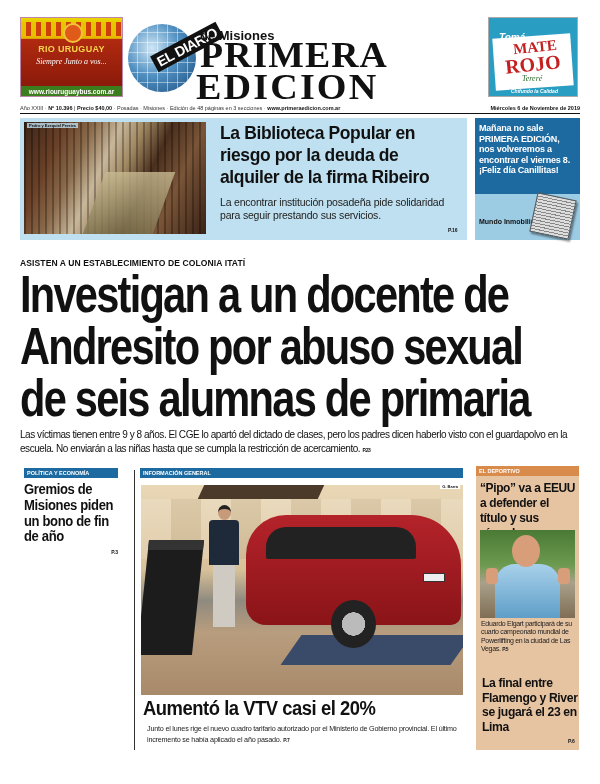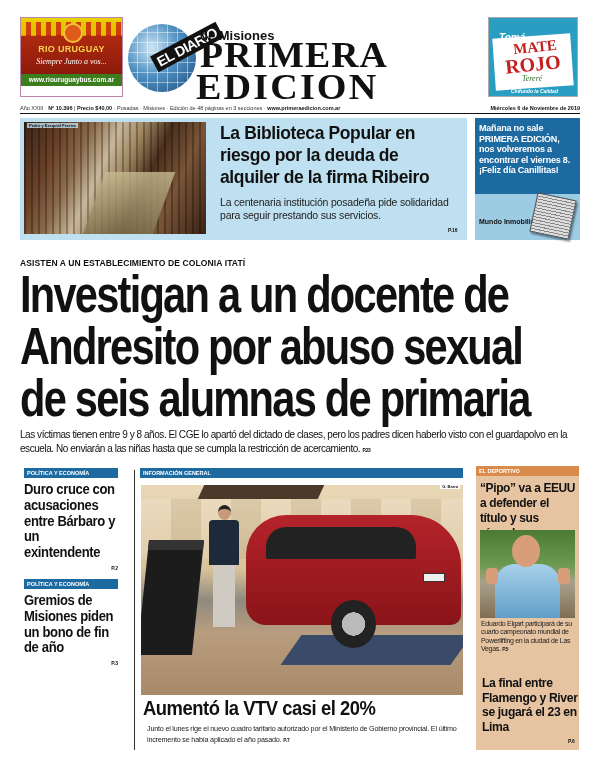--- a/index.html
+++ b/index.html
@@ -2,21 +2,21 @@
 <html><head>
 <meta charset="utf-8">
 <style>
   * { box-sizing: border-box; margin: 0; padding: 0; }
   html, body { width: 600px; height: 784px; background: #fff; overflow: hidden; }
   body { position: relative; font-family: "Liberation Sans", sans-serif; color: #111; }
   .abs { position: absolute; }
 
   
   .ad-left { left: 20px; top: 17px; width: 103px; height: 80px; border: 1px solid #b8a; overflow: hidden; }
-  .ad-left .top { height: 56px; background: linear-gradient(#e8d400 0%, #e8b600 30%, #b02a10 31%, #8b1a0a 100%); position: relative; }
+  .ad-left .top { height: 68px; background: linear-gradient(#e8d400 0%, #e8b600 30%, #b02a10 31%, #8b1a0a 100%); position: relative; }
   .ad-left .stripes { position:absolute; left:0; right:0; top:4px; height:14px; background: repeating-linear-gradient(90deg,#e6c200 0 5px,#c71e0f 5px 10px); opacity:.8; }
   .ad-left .logo-circle { position:absolute; left:42px; top:5px; width:20px; height:20px; border-radius:50%; background:#e05a1a; border:2px solid #f3c23b; }
   .ad-left .brand { position:absolute; left:0; right:0; top:26px; text-align:center; font: bold 9px "Liberation Sans", sans-serif; color:#f7d44a; letter-spacing:.3px; }
   .ad-left .slogan { position:absolute; left:0; right:0; top:39px; text-align:center; font: italic 8px "Liberation Serif", serif; color:#fff; }
   .ad-left .url { height: 12px; background: #3c7d1d; color: #fff; font: bold 6.5px "Liberation Sans", sans-serif; text-align:center; line-height:12px; }
   .ad-left .phone { height: 12px; background: #3b82f6; color: #fff; font: bold 8.5px "Liberation Sans", sans-serif; text-align:center; line-height:12px;margin-top:41px; }
 
   .globe { left: 128px; top: 24px; width: 68px; height: 68px; border-radius: 50%;
     background: radial-gradient(circle at 35% 35%, #cfe6f5 0%, #4f8fc0 45%, #1c4c7c 100%); overflow:hidden; }
   .globe::before { content:""; position:absolute; inset:0; border-radius:50%;
@@ -144,46 +144,41 @@
   <span class="date">Miércoles 6 de Noviembre de 2019</span>
 </div>
 
 <div class="abs top-band"></div>
 <div class="abs lib-photo">
   <div class="shelves"></div>
   <div class="floor"></div>
   <div class="credit">Pedro y Ezequiel Pereira</div>
 </div>
 <div class="abs lib-head">La Biblioteca Popular en riesgo por la deuda de alquiler de la firma Ribeiro</div>
-<div class="abs lib-sub">La centenaria institución posadeña pide solidaridad para seguir prestando sus servicios.</div>
+<div class="abs lib-sub">La encontrar institución posadeña pide solidaridad para seguir prestando sus servicios.</div>
 <div class="abs lib-page">P.16</div>
 
 <div class="abs notice">Mañana no sale PRIMERA EDICIÓN, nos volveremos a encontrar el viernes 8. ¡Feliz día Canillitas!</div>
 <div class="abs mundo">
   <div class="lbl">Mundo Inmobiliario</div>
   <div class="mag"></div>
 </div>
 
 <div class="abs kicker">ASISTEN A UN ESTABLECIMIENTO DE COLONIA ITATÍ</div>
 <div class="abs main-head">
   <div>Investigan a un docente de</div>
   <div>Andresito por abuso sexual</div>
   <div>de seis alumnas de primaria</div>
 </div>
 <div class="abs main-lead">
   <span>Las víctimas tienen entre 9 y 8 años. El CGE lo apartó del dictado de clases, pero los padres dicen haberlo visto con el guardapolvo en la escuela. No enviarán a las niñas hasta que se cumpla la restricción de acercamiento.</span>
   <span class="pg">P.23</span>
 </div>
 
 <div class="abs col-left">
-  <div>
-    <div class="sect">Política y Economía</div>
-    <div class="brief-head">Duro cruce con acusaciones entre Bárbaro y un exintendente</div>
-    <div class="brief-pg">P.2</div>
-  </div>
   <div>
     <div class="sect">Política y Economía</div>
     <div class="brief-head">Gremios de Misiones piden un bono de fin de año</div>
     <div class="brief-pg">P.3</div>
   </div>
 </div>
 <div class="abs vline"></div>
 
 <div class="abs center-sect sect">INFORMACIÓN GENERAL</div>
 <div class="abs car-photo">

